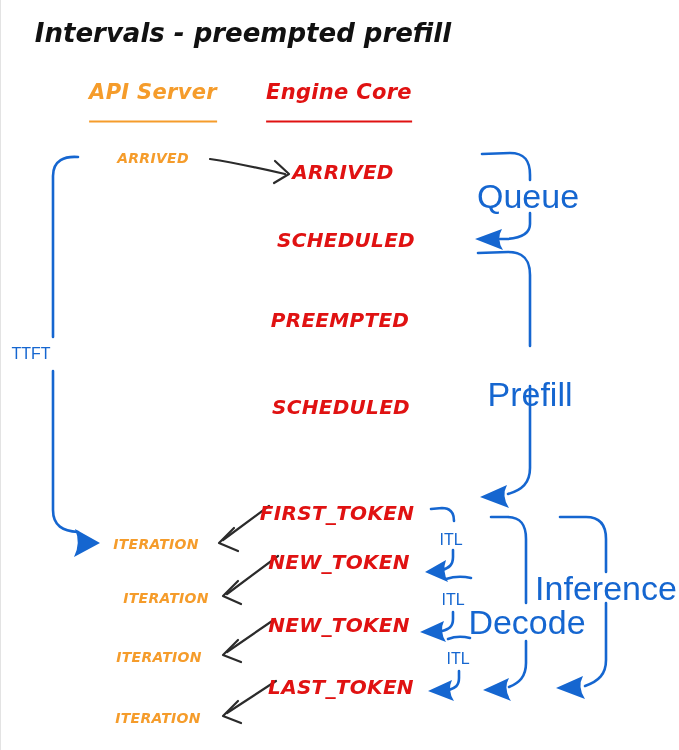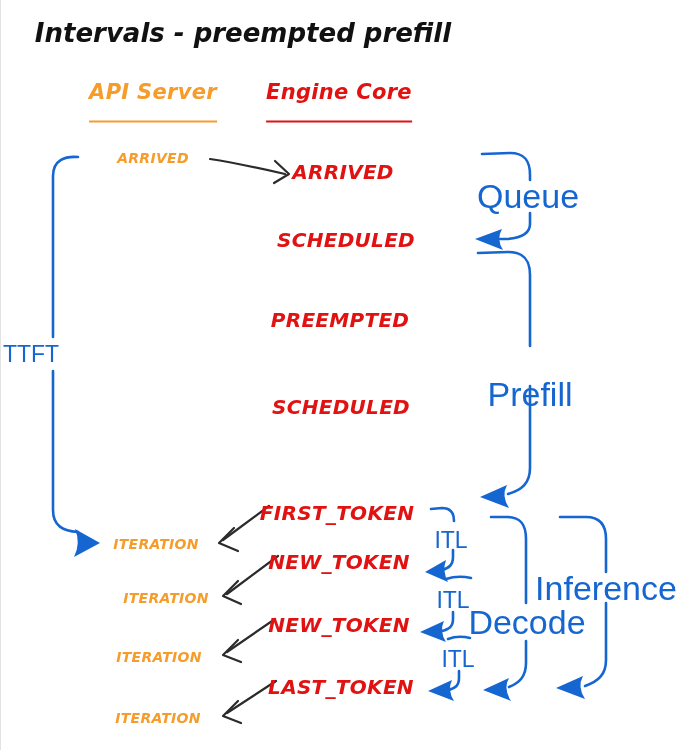--- a/index.html
+++ b/index.html
@@ -38,21 +38,21 @@
   .title { font-size:26px; color:var(--c-title); letter-spacing:0px; }
   .api  { color:var(--c-api-server); font-size:14px; }
   .eng  { color:var(--c-engine-core); font-size:20px; }
   .hdr  { font-size:21px; border-bottom:2.5px solid currentColor; padding-bottom:18px; }
   .interval {
     font-family:"Liberation Sans","DejaVu Sans",sans-serif;
     color:var(--c-interval);
     font-weight:normal;
   }
   .iv-lg { font-size:34px; }
-  .iv-sm { font-size:23px; }
+  .iv-sm { font-size:16px; }
   .blue-stroke { stroke:var(--c-interval); stroke-width:2.6; fill:none; stroke-linecap:round; stroke-linejoin:round; }
   .blue-fill   { fill:var(--c-interval); stroke:none; }
   .blk-stroke  { stroke:var(--c-arrow); stroke-width:2.2; fill:none; stroke-linecap:round; stroke-linejoin:round; }
 </style>
 </head>
 <body>
 
 <div class="canvas">
 
   <svg class="lines" width="679" height="750" viewBox="0 0 679 750">

